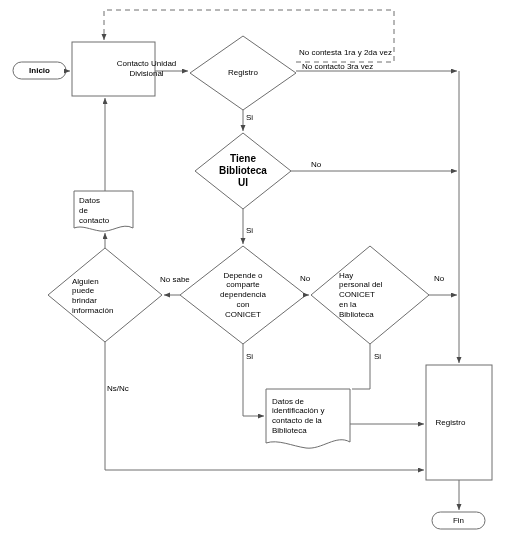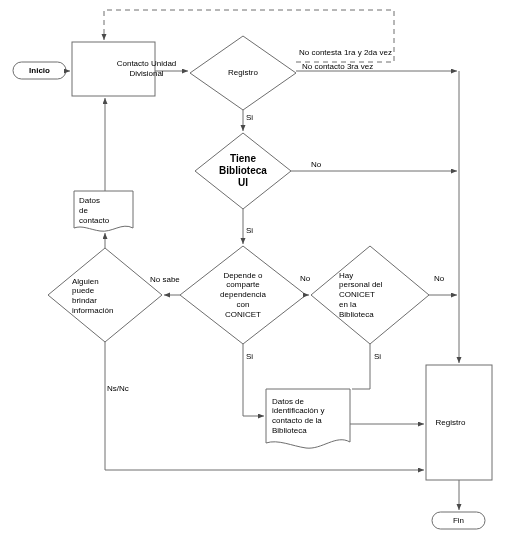--- a/index.html
+++ b/index.html
@@ -172,21 +172,21 @@
   <div class="edge-label" style="left:299px; top:48px;">No contesta 1ra y 2da vez</div>
 
   <div class="edge-label" style="left:302px; top:62px;">No contacto 3ra vez</div>
 
   <div class="edge-label" style="left:246px; top:113px;">Si</div>
 
   <div class="edge-label" style="left:311px; top:160px;">No</div>
 
   <div class="edge-label" style="left:246px; top:226px;">Si</div>
 
-  <div class="edge-label" style="left:150px; top:275px;">No sabe</div>
+  <div class="edge-label" style="left:160px; top:275px;">No sabe</div>
 
   <div class="edge-label" style="left:107px; top:364px;margin-top:20px;">Ns/Nc</div>
 
   <div class="edge-label" style="left:300px; top:274px;">No</div>
 
   <div class="edge-label" style="left:246px; top:352px;">Si</div>
 
   <div class="edge-label" style="left:434px; top:274px;">No</div>
 
   <div class="edge-label" style="left:374px; top:352px;">Si</div>

